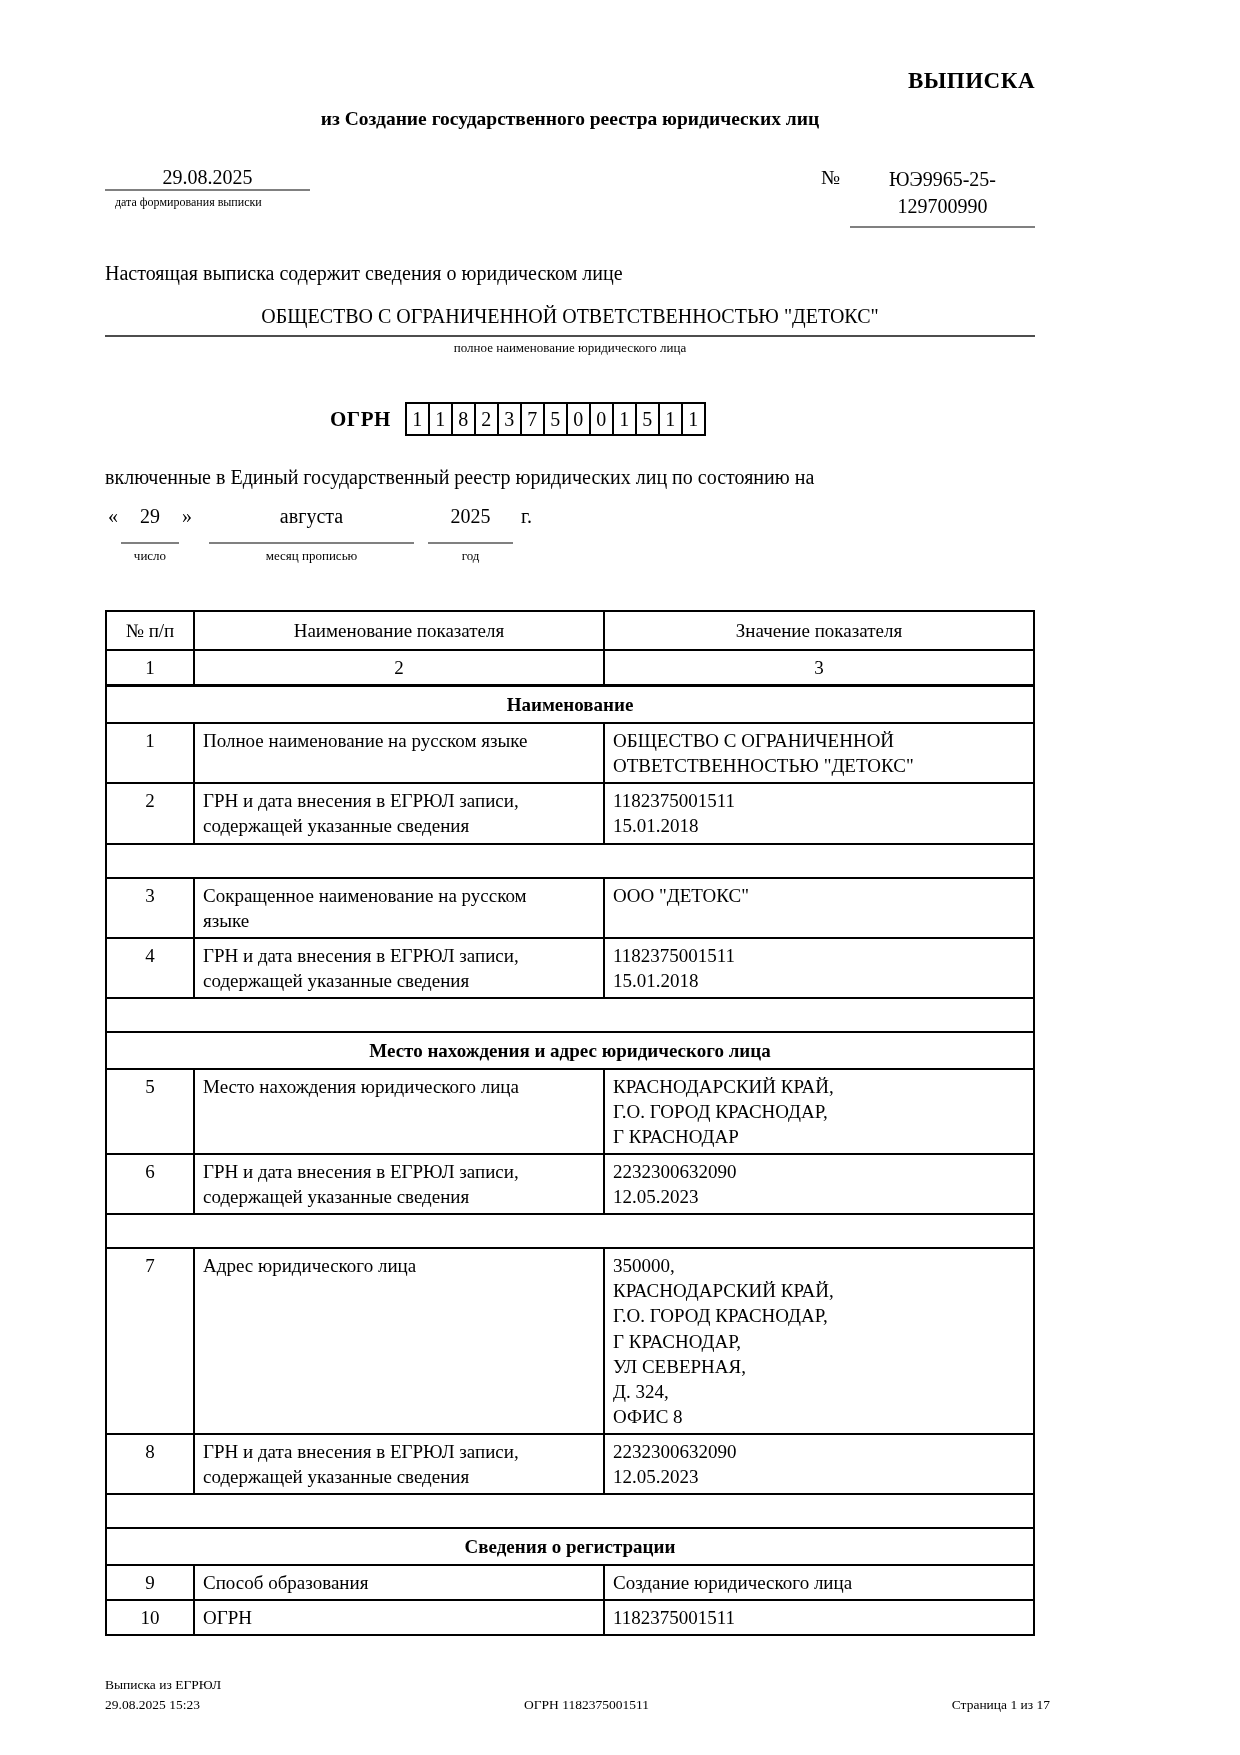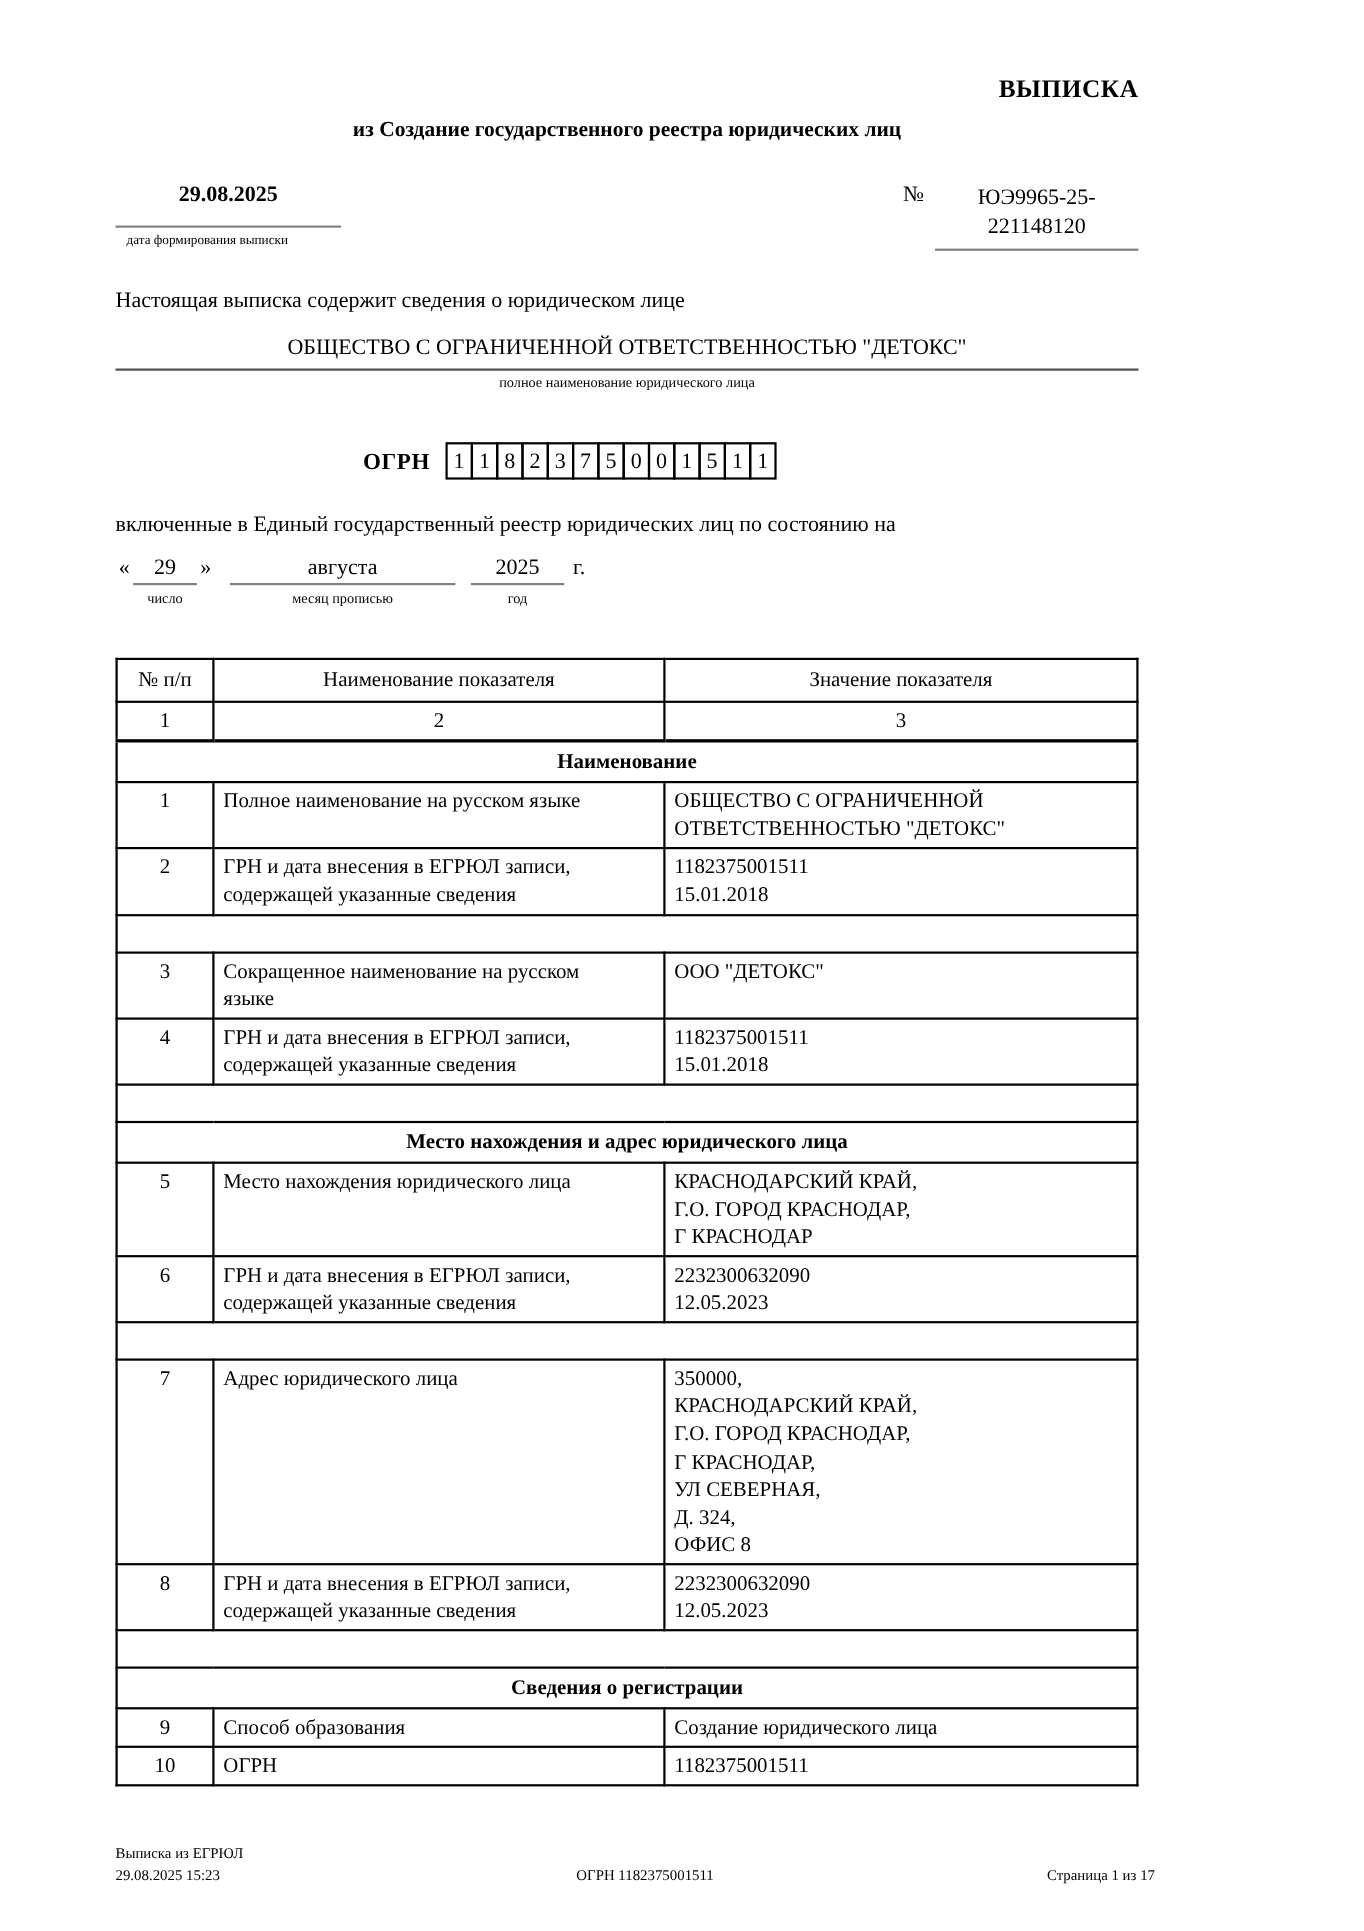--- a/index.html
+++ b/index.html
@@ -11,21 +11,21 @@
     color: #000;
     overflow: hidden;
   }
   .content { margin: 0 105px; width: 930px; }
 
   .doc-title { padding-top: 68px; text-align: right; font-weight: bold; font-size: 23px; letter-spacing: .5px; }
   .doc-subtitle { margin-top: 14px; text-align: center; font-weight: bold; font-size: 19.5px; }
 
   .meta-row { display: flex; justify-content: space-between; margin-top: 36px; align-items: flex-start; }
   .date-field { width: 205px; }
-  .date-value { text-align: center; font-size: 20px; padding-bottom: 16px; border-bottom: 2px solid #808080; font-weight: bold; }
+  .date-value { text-align: center; font-size: 20px; border-bottom: 2px solid #808080; }
   .date-caption { font-size: 12px; margin-top: 4px; padding-left: 10px; white-space: nowrap; }
   .number-field { display: flex; gap: 10px; align-items: flex-start; }
   .number-sign { font-size: 20px; }
   .number-value { width: 185px; text-align: center; font-size: 20px; line-height: 1.35; padding-bottom: 6px; border-bottom: 2px solid #808080; font-family: Liberation Serif, serif; }
 
   .intro-statement { margin-top: 34px; font-size: 20px; }
   .company-name { margin-top: 20px; text-align: center; font-size: 20px; padding-bottom: 7px; border-bottom: 2px solid #4d4d4d; }
   .company-caption { text-align: center; font-size: 13px; margin-top: 3px; }
 
   .ogrn-row { margin-top: 46px; margin-left: 225px; display: flex; align-items: center; }
@@ -35,21 +35,21 @@
     width: 25px; height: 34px; border: 2px solid #000; margin-left: -2px;
     display: flex; align-items: center; justify-content: center; font-size: 20px;
   }
   .digit-box:first-child { margin-left: 0; }
 
   .included-text { margin-top: 30px; font-size: 20px; }
 
   .asof-row { margin-top: 16px; display: flex; align-items: flex-start; font-size: 20px; }
   .quote { padding: 0 3px; }
   .fld { display: flex; flex-direction: column; }
-  .fld .line-text { text-align: center; border-bottom: 2px solid #808080; padding: 0 4px 2px; }
+  .fld .line-text { text-align: center; border-bottom: 2px solid #808080; padding: 0 4px 14px; }
   .fld .cap { text-align: center; font-size: 13px; margin-top: 4px; white-space: nowrap; }
   .fld-day { width: 58px; }
   .fld-month { width: 205px; margin-left: 14px; }
   .fld-year { width: 85px; margin-left: 14px; }
   .year-suffix { margin-left: 8px; }
 
   table.registry { border-collapse: collapse; width: 928px; margin-top: 46px; table-layout: fixed; border-radius: 32px; }
   table.registry td {
     border: 2px solid #000;
     font-size: 19px; line-height: 1.32;
@@ -80,21 +80,21 @@
 
   <div class="meta-row">
     <div class="date-field">
       <div class="date-value">29.08.2025</div>
       <div class="date-caption">дата формирования выписки</div>
     </div>
     <div class="number-field">
       <span class="number-sign">№</span>
       <div class="number-value">
         <div>ЮЭ9965-25-</div>
-        <div>221148120</div>
+        <div>129700990</div>
       </div>
     </div>
   </div>
 
   <div class="intro-statement">Настоящая выписка содержит сведения о юридическом лице</div>
 
   <div class="company-name">ОБЩЕСТВО С ОГРАНИЧЕННОЙ ОТВЕТСТВЕННОСТЬЮ "ДЕТОКС"</div>
   <div class="company-caption">полное наименование юридического лица</div>
 
   <div class="ogrn-row">

